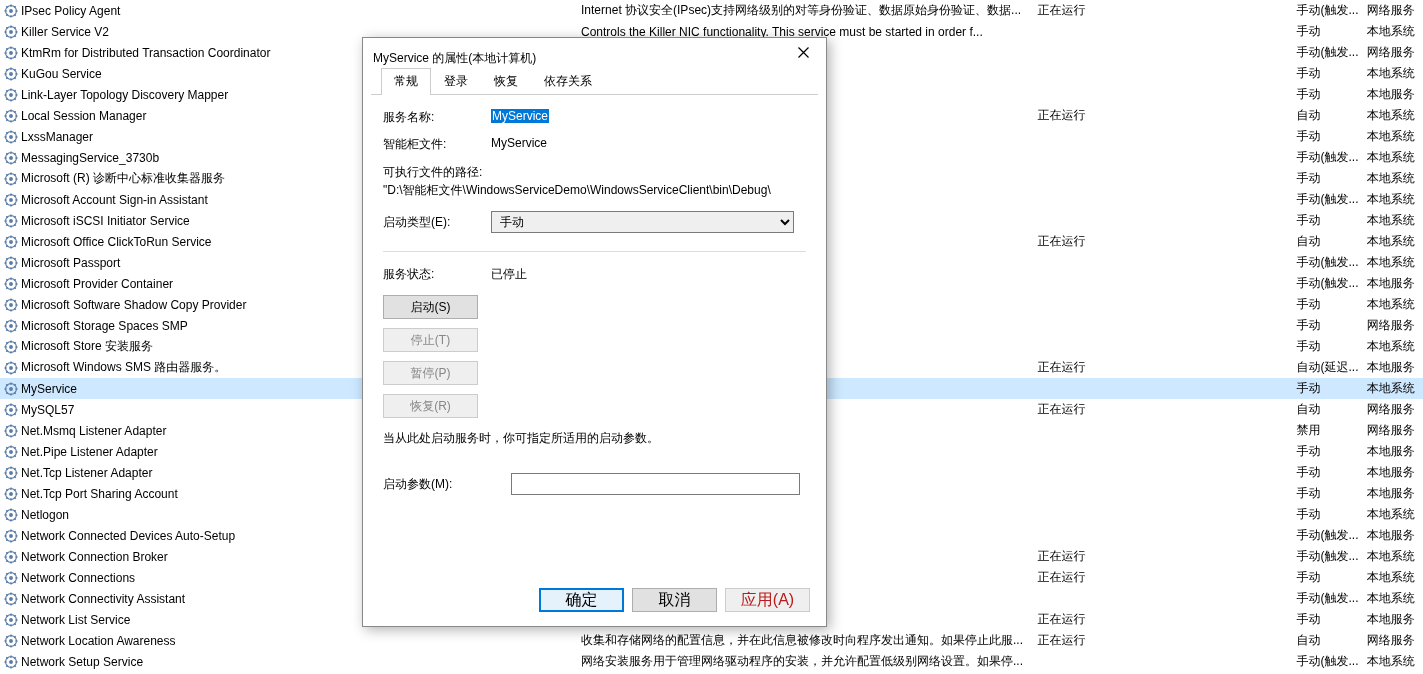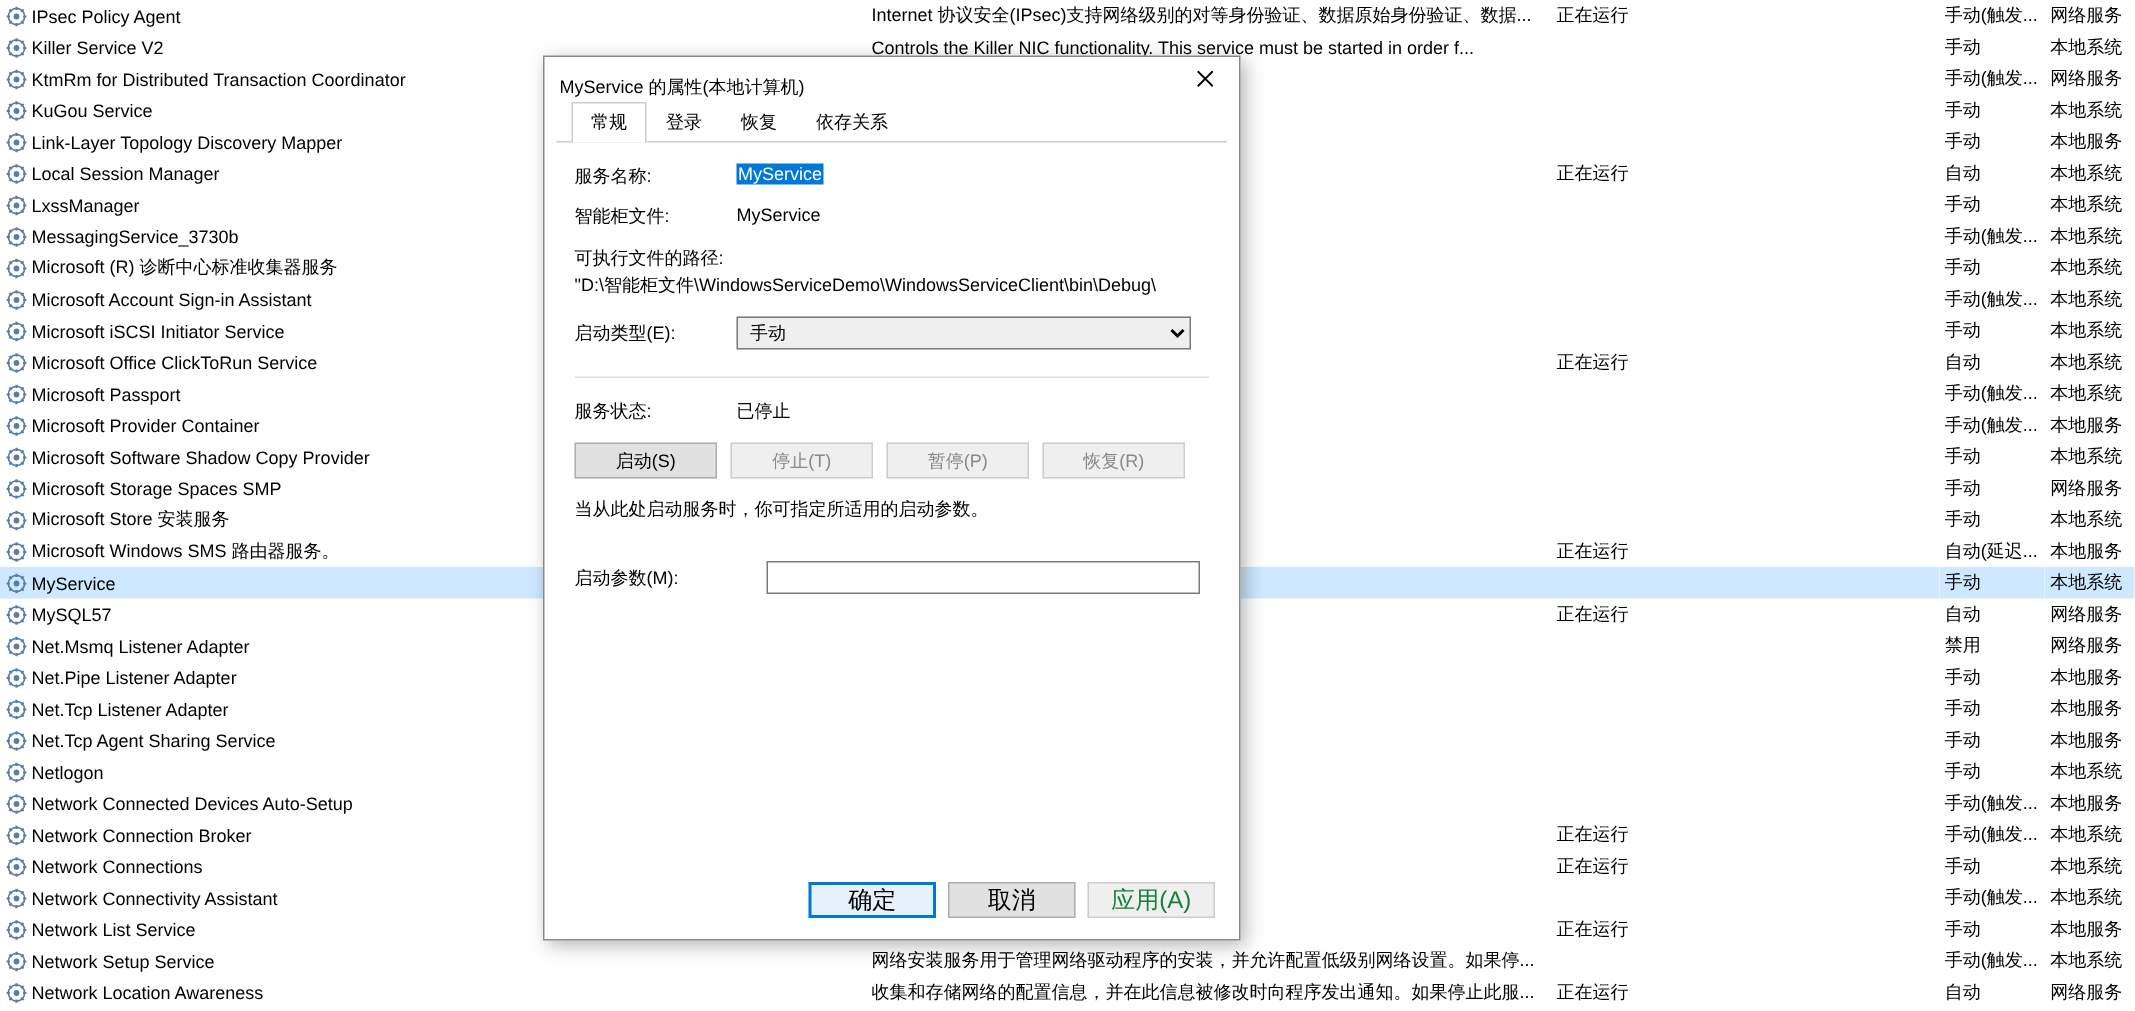--- a/index.html
+++ b/index.html
@@ -116,21 +116,21 @@
     }
     .desc-scroll .arr { width:16px;height:16px;display:flex;align-items:center;justify-content:center;color:#666;font-size:9px;background:#f0f0f0;border:1px solid #ddd;}
     .path-block { margin: 4px 0 12px; line-height: 1.5; word-break: break-all; }
     select.startup-select {
       width: 303px; height: 22px;
       border: 1px solid #7a7a7a;
       font-family: inherit; font-size: 12px;
       padding-left: 4px;
     }
     .hr { border: none; border-top: 1px solid #ddd; margin: 18px 0 14px; }
-    .btn-row { display: flex; gap: 9px; margin-top: 12px; margin-bottom:6px; }
+    .btn-row { display: flex; gap: 9px; margin-top: 12px; margin-bottom:6px;flex-direction:column; }
     .btn {
       width: 95px; height: 24px;
       border: 1px solid #adadad;
       background: #e1e1e1;
       font-family: inherit; font-size: 12px;
       cursor: pointer;
     }
     .btn:disabled { color: #888; background:#efefef; border-color:#ccc; cursor:default; }
     .param-input {
       width: 289px; height: 22px;
@@ -145,21 +145,21 @@
       padding: 12px 16px 14px;
     }
     .footer-btn {
       width: 85px; height: 24px;
       border: 1px solid #adadad;
       background: #e1e1e1;
       font-family: inherit; font-size: 16px;
       cursor: pointer;
     }
     .footer-btn.default { border: 2px solid #0078d7; background:#e5f1fb; }
-    .footer-btn:disabled { color: #15803d; background:#efefef; border-color:#ccc; cursor:default;}
+    .footer-btn:disabled { color: #b91c1c; background:#efefef; border-color:#ccc; cursor:default;}
     .hint { margin: 12px 0 26px; }
   </style>
 </head>
 <body>
 
 <table class="services-table">
   <tbody id="services-body">
       <tr>
         <td class="col-name">
           <div class="name-cell">
@@ -745,21 +745,21 @@
                   <line x1="8" y1="0.5" x2="8" y2="3"></line>
                   <line x1="8" y1="13" x2="8" y2="15.5"></line>
                   <line x1="0.5" y1="8" x2="3" y2="8"></line>
                   <line x1="13" y1="8" x2="15.5" y2="8"></line>
                   <line x1="2.6" y1="2.6" x2="4.4" y2="4.4"></line>
                   <line x1="11.6" y1="11.6" x2="13.4" y2="13.4"></line>
                   <line x1="13.4" y1="2.6" x2="11.6" y2="4.4"></line>
                   <line x1="4.4" y1="11.6" x2="2.6" y2="13.4"></line>
                 </g>
               </svg></span>
-            <span>Net.Tcp Agent Sharing Service</span>
+            <span>Net.Tcp Port Sharing Account</span>
           </div>
         </td>
         <td class="col-desc"></td>
         <td class="col-status"></td>
         <td class="col-startup">手动</td>
         <td class="col-logon">本地服务</td>
       </tr>
       <tr>
         <td class="col-name">
           <div class="name-cell">
@@ -902,45 +902,20 @@
                   <line x1="4.4" y1="11.6" x2="2.6" y2="13.4"></line>
                 </g>
               </svg></span>
             <span>Network List Service</span>
           </div>
         </td>
         <td class="col-desc">的属性，并在更改这些属性时通知...</td>
         <td class="col-status">正在运行</td>
         <td class="col-startup">手动</td>
         <td class="col-logon">本地服务</td>
-      </tr>
-      <tr>
-        <td class="col-name">
-          <div class="name-cell">
-            <span class="gear-icon"><svg viewBox="0 0 16 16">
-                <circle cx="8" cy="8" r="6.2" fill="none" stroke="#5a7ca8" stroke-width="1.3"></circle>
-                <circle cx="8" cy="8" r="2.2" fill="#5a7ca8"></circle>
-                <g stroke="#5a7ca8" stroke-width="1.6">
-                  <line x1="8" y1="0.5" x2="8" y2="3"></line>
-                  <line x1="8" y1="13" x2="8" y2="15.5"></line>
-                  <line x1="0.5" y1="8" x2="3" y2="8"></line>
-                  <line x1="13" y1="8" x2="15.5" y2="8"></line>
-                  <line x1="2.6" y1="2.6" x2="4.4" y2="4.4"></line>
-                  <line x1="11.6" y1="11.6" x2="13.4" y2="13.4"></line>
-                  <line x1="13.4" y1="2.6" x2="11.6" y2="4.4"></line>
-                  <line x1="4.4" y1="11.6" x2="2.6" y2="13.4"></line>
-                </g>
-              </svg></span>
-            <span>Network Setup Service</span>
-          </div>
-        </td>
-        <td class="col-desc">网络安装服务用于管理网络驱动程序的安装，并允许配置低级别网络设置。如果停...</td>
-        <td class="col-status"></td>
-        <td class="col-startup">手动(触发...</td>
-        <td class="col-logon">本地系统</td>
       </tr>
       <tr>
         <td class="col-name">
           <div class="name-cell">
             <span class="gear-icon"><svg viewBox="0 0 16 16">
                 <circle cx="8" cy="8" r="6.2" fill="none" stroke="#5a7ca8" stroke-width="1.3"></circle>
                 <circle cx="8" cy="8" r="2.2" fill="#5a7ca8"></circle>
                 <g stroke="#5a7ca8" stroke-width="1.6">
                   <line x1="8" y1="0.5" x2="8" y2="3"></line>
                   <line x1="8" y1="13" x2="8" y2="15.5"></line>
@@ -952,20 +927,45 @@
                   <line x1="4.4" y1="11.6" x2="2.6" y2="13.4"></line>
                 </g>
               </svg></span>
             <span>Network Location Awareness</span>
           </div>
         </td>
         <td class="col-desc">收集和存储网络的配置信息，并在此信息被修改时向程序发出通知。如果停止此服...</td>
         <td class="col-status">正在运行</td>
         <td class="col-startup">自动</td>
         <td class="col-logon">网络服务</td>
+      </tr>
+      <tr>
+        <td class="col-name">
+          <div class="name-cell">
+            <span class="gear-icon"><svg viewBox="0 0 16 16">
+                <circle cx="8" cy="8" r="6.2" fill="none" stroke="#5a7ca8" stroke-width="1.3"></circle>
+                <circle cx="8" cy="8" r="2.2" fill="#5a7ca8"></circle>
+                <g stroke="#5a7ca8" stroke-width="1.6">
+                  <line x1="8" y1="0.5" x2="8" y2="3"></line>
+                  <line x1="8" y1="13" x2="8" y2="15.5"></line>
+                  <line x1="0.5" y1="8" x2="3" y2="8"></line>
+                  <line x1="13" y1="8" x2="15.5" y2="8"></line>
+                  <line x1="2.6" y1="2.6" x2="4.4" y2="4.4"></line>
+                  <line x1="11.6" y1="11.6" x2="13.4" y2="13.4"></line>
+                  <line x1="13.4" y1="2.6" x2="11.6" y2="4.4"></line>
+                  <line x1="4.4" y1="11.6" x2="2.6" y2="13.4"></line>
+                </g>
+              </svg></span>
+            <span>Network Setup Service</span>
+          </div>
+        </td>
+        <td class="col-desc">网络安装服务用于管理网络驱动程序的安装，并允许配置低级别网络设置。如果停...</td>
+        <td class="col-status"></td>
+        <td class="col-startup">手动(触发...</td>
+        <td class="col-logon">本地系统</td>
       </tr>
     </tbody>
 </table>
 
 <div class="dialog">
   <div class="dialog-title">
     <span class="dialog-title-text">MyService 的属性(本地计算机)</span>
     <div class="close-btn">
       <svg width="11" height="11" viewBox="0 0 11 11">
           <path d="M0.5 0.5 L10.5 10.5 M10.5 0.5 L0.5 10.5" stroke="currentColor" stroke-width="1.2"></path>

